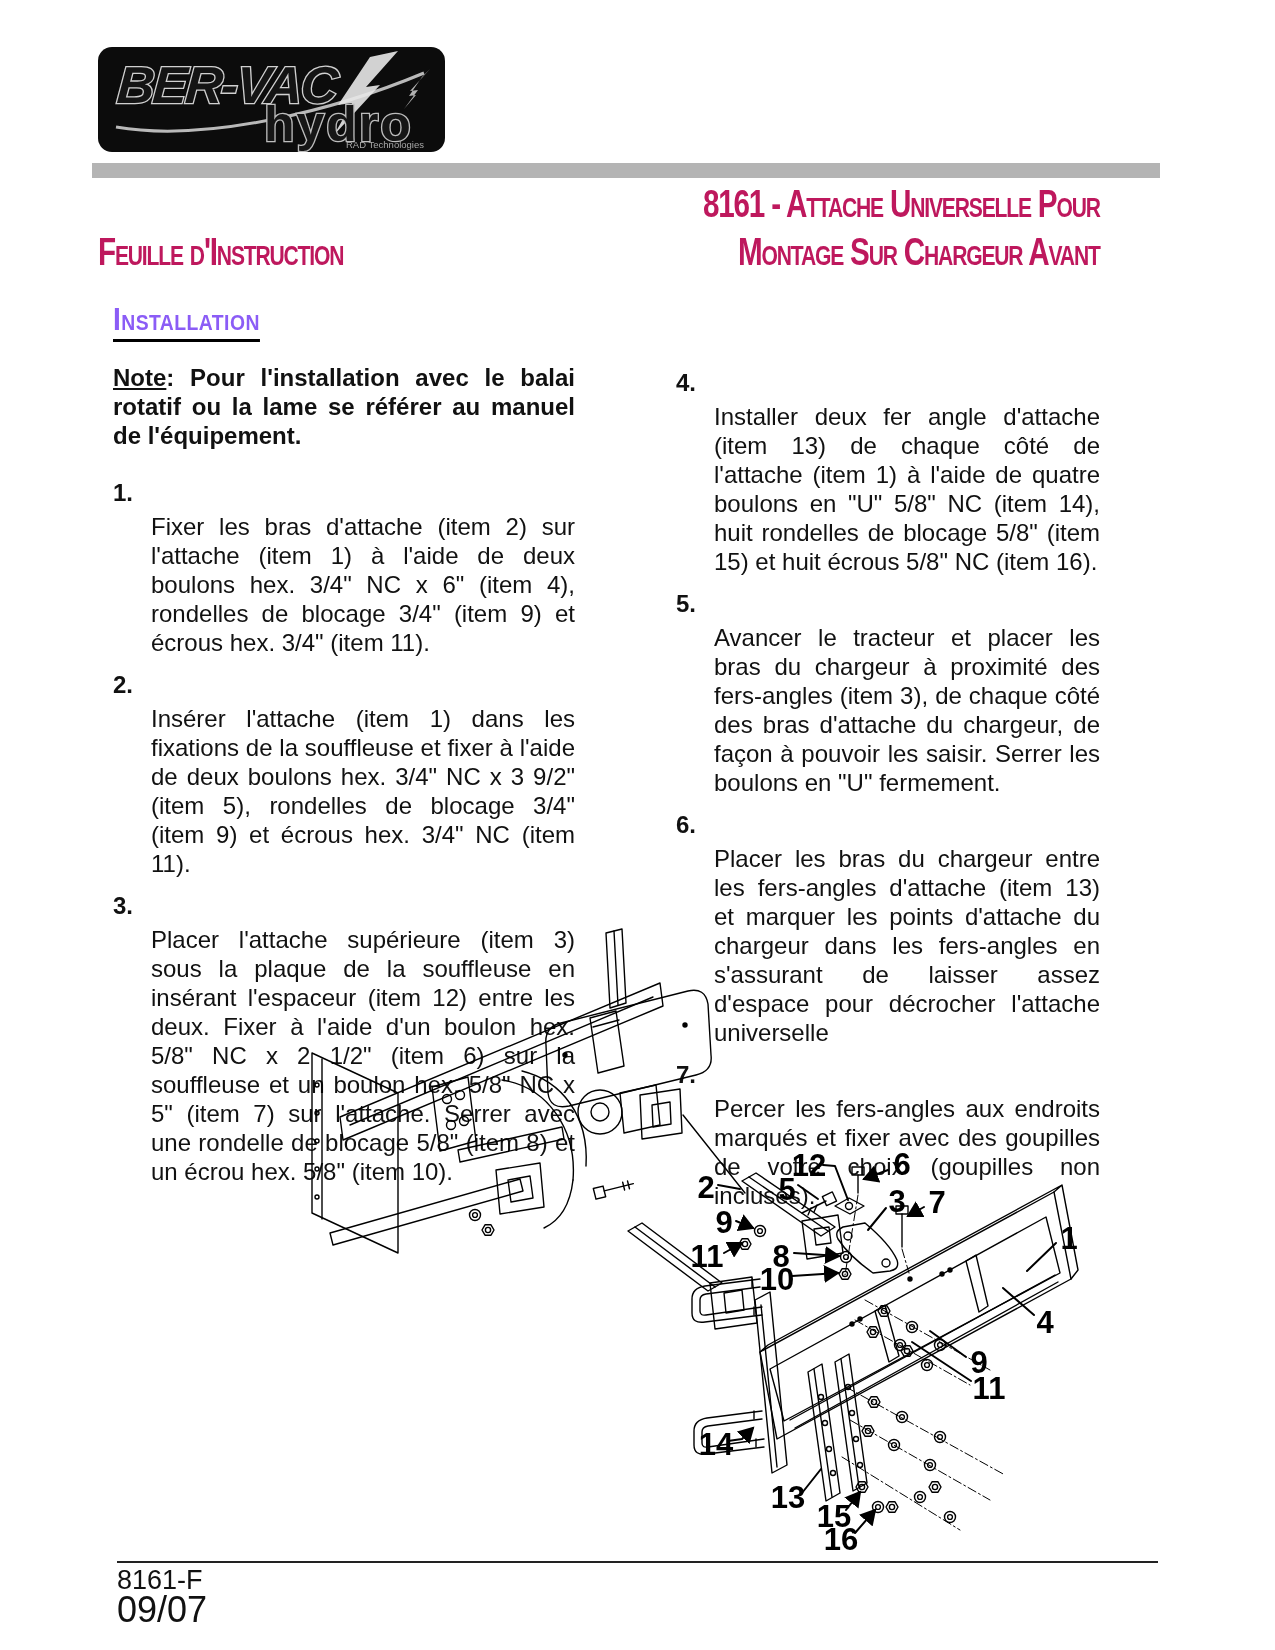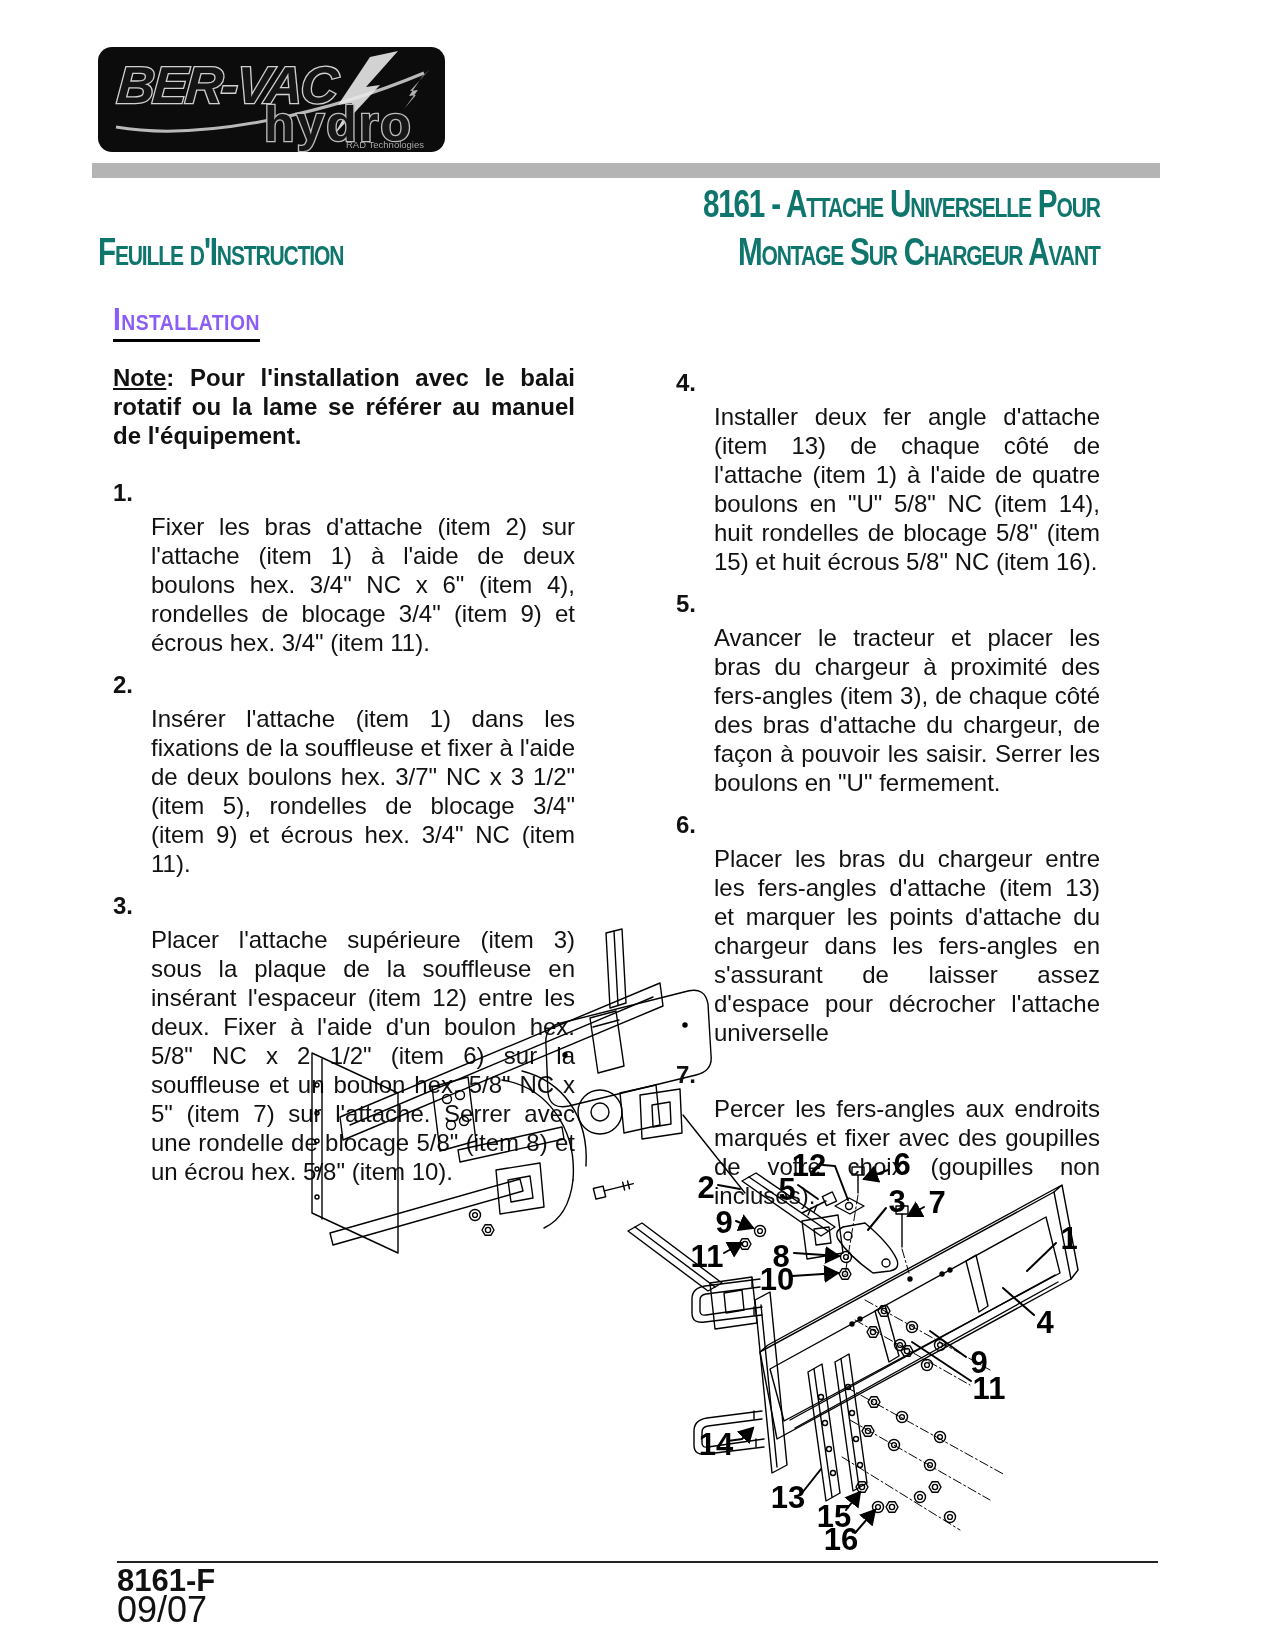--- a/index.html
+++ b/index.html
@@ -5,21 +5,21 @@
   html,body{margin:0;padding:0;background:#ffffff;}
   body{width:1275px;height:1650px;position:relative;overflow:hidden;
        font-family:"Liberation Sans",sans-serif;color:#111;}
   .abs{position:absolute;}
   
   .logo{left:98px;top:47px;width:347px;height:105px;}
   
   .graybar{left:92px;top:163px;width:1068px;height:15px;background:#b4b4b4;}
   
   .bigcaps{font-weight:bold;font-variant:small-caps;font-size:38px;line-height:48px;
-           letter-spacing:-1.5px;white-space:nowrap;color:#0f766e;}
+           letter-spacing:-1.5px;white-space:nowrap;color:#be185d;}
   .title-right{right:175px;top:180px;text-align:right;}
   .title-right .hline{display:inline-block;transform:scaleX(0.78);transform-origin:right center;}
   .doc-type{left:98px;top:228px;}
   .doc-type .hline{display:inline-block;transform:scaleX(0.78);transform-origin:left center;}
   
   .left-col{left:113px;top:300px;width:462px;}
   .right-col{left:676px;top:368px;width:424px;}
   .col-txt{font-size:24px;line-height:29px;}
   h2.sec{margin:0 0 0 0;font-size:32px;line-height:38px;font-weight:bold;
          font-variant:small-caps;color:#8b5cf6;}
@@ -29,21 +29,21 @@
   .note-label{text-decoration:underline;}
   .step{display:flex;margin:0 0 13px 0;}
   .step-num{flex:0 0 38px;font-weight:bold;}
   .step-txt{flex:1;text-align:justify;margin-top:34px;}
   
   .diagram{left:290px;top:875px;width:830px;height:685px;}
   .diagram path,.diagram line,.diagram polyline,.diagram polygon,.diagram circle,.diagram rect{vector-effect:none;}
   .callout{font-family:"Liberation Sans",sans-serif;font-size:31px;font-weight:bold;fill:#000;}
   
   .footer-line{left:117px;top:1561px;width:1041px;height:2px;background:#222;}
-  .footer-code{left:117px;top:1566px;font-size:31px;font-weight:bold;line-height:29px;}
+  .footer-code{left:117px;top:1566px;font-size:27px;font-weight:normal;line-height:29px;}
   .footer-date{left:117px;top:1595px;font-size:36px;font-weight:normal;line-height:29px;}
 </style>
 </head>
 <body>
 
 <div class="abs logo">
   <svg width="347" height="105" viewBox="0 0 347 105">
     <rect x="0" y="0" width="347" height="105" rx="14" fill="#0c0c0c"></rect>
     <path d="M18,80 C110,96 240,62 326,26" fill="none" stroke="#d8d8d8" stroke-width="3" opacity="0.85"></path>
     <polygon points="300,4 268,40 282,38 236,88 254,56 240,58 272,10" fill="#e8e8e8" opacity="0.9"></polygon>
@@ -68,21 +68,21 @@
 <div class="abs left-col col-txt">
   <h2 class="sec"><span class="und">Installation</span></h2>
   <p class="note"><span class="note-label">Note</span><span>: Pour l'installation avec le balai rotatif ou la lame se référer au manuel de l'équipement.</span></p>
 
   <div class="step">
     <div class="step-num">1.</div>
     <div class="step-txt">Fixer les bras d'attache (item 2) sur l'attache (item 1) à l'aide de deux boulons hex. 3/4" NC x 6" (item 4), rondelles de blocage 3/4" (item 9) et écrous hex. 3/4" (item 11).</div>
   </div>
   <div class="step">
     <div class="step-num">2.</div>
-    <div class="step-txt">Insérer l'attache (item 1) dans les fixations de la souffleuse et fixer à l'aide de deux boulons hex. 3/7" NC x 3 1/2" (item 5), rondelles de blocage 3/4" (item 9) et écrous hex. 3/4" NC (item 11).</div>
+    <div class="step-txt">Insérer l'attache (item 1) dans les fixations de la souffleuse et fixer à l'aide de deux boulons hex. 3/4" NC x 3 9/2" (item 5), rondelles de blocage 3/4" (item 9) et écrous hex. 3/4" NC (item 11).</div>
   </div>
   <div class="step">
     <div class="step-num">3.</div>
     <div class="step-txt">Placer l'attache supérieure (item 3) sous la plaque de la souffleuse en insérant l'espaceur (item 12) entre les deux. Fixer à l'aide d'un boulon hex. 5/8" NC x 2 1/2" (item 6) sur la souffleuse et un boulon hex. 5/8" NC x 5" (item 7) sur l'attache. Serrer avec une rondelle de blocage 5/8" (item 8) et un écrou hex. 5/8" (item 10).</div>
   </div>
 </div>
 
 <div class="abs right-col col-txt">
   <div class="step">
     <div class="step-num">4.</div>

